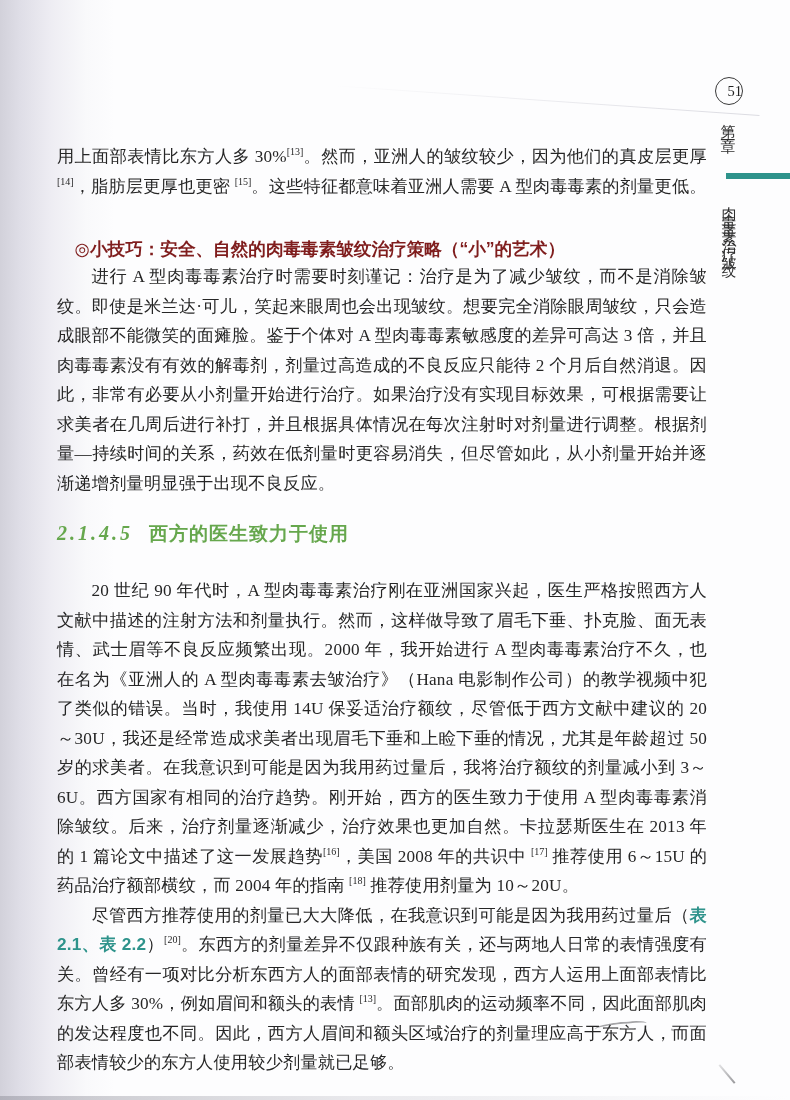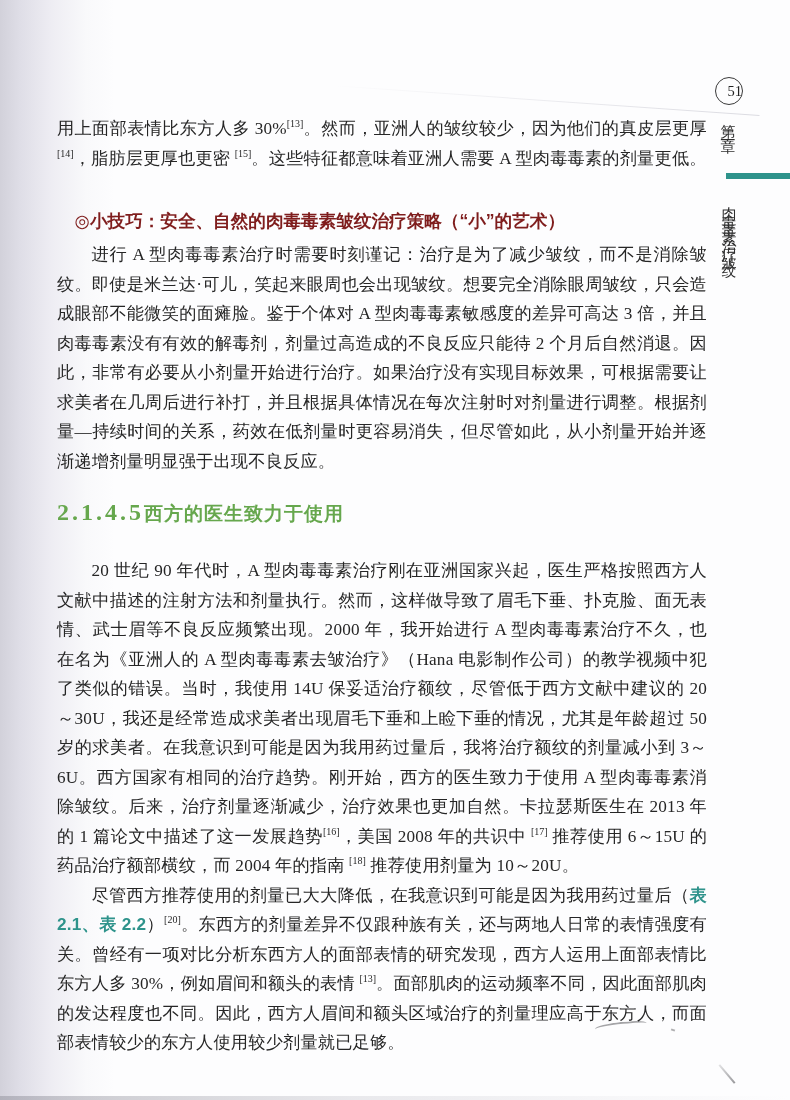--- a/index.html
+++ b/index.html
@@ -17,43 +17,43 @@
   .bottom-edge-shade {
     position:absolute; left:0; right:0; bottom:0; height:4px;
     background:linear-gradient(90deg,rgba(150,150,160,.55),rgba(180,180,190,.28) 45%,rgba(205,205,212,.12) 80%,transparent);
     pointer-events:none;
   }
   .content { position:absolute; left:57px; top:114px; width:650px; }
   .body-para {
     margin:0; font-size:17.2px; line-height:29.5px;
     text-align:justify; text-indent:2em; letter-spacing:.2px;
   }
-  .no-indent { text-indent:0; }
+  .no-indent { text-indent:0;margin-top:28px; }
   sup {
     font-size:10px; line-height:0; vertical-align:baseline;
     position:relative; top:-7px; letter-spacing:0;
   }
   .teal {
     color:var(--teal); font-weight:bold;
     font-family:"Liberation Sans","DejaVu Sans",sans-serif;
   }
   .tip-block { margin-top:35px; }
   .tip-heading {
     font-family:"Liberation Sans","DejaVu Sans",sans-serif;
     font-weight:bold; font-size:17.6px; line-height:26px;
     color:#7f1d1d; text-indent:1em;
   }
-  .tip-body { margin-top:6px; }
+  .tip-body { margin-top:0; }
   .section-heading {
     margin:23px 0 29px 0; font-weight:bold; color:var(--green);
     display:flex; align-items:baseline;
   }
   .sec-num {
     font-family:"Liberation Serif","DejaVu Serif",serif;
-    font-size:24px; letter-spacing:3px; 
+    font-size:20px; letter-spacing:3px; margin-right:16px;font-style:italic;
   }
   .sec-title {
     font-family:"Liberation Sans","DejaVu Sans",sans-serif;
     font-size:19px; letter-spacing:1px;
   }
   .para-gap { margin-top:12px; }
   
   .page-number-circle {
     position:absolute; top:77px; right:47px; width:26px; height:26px;
     border:1.4px solid #3a3a3a; border-radius:50%;

